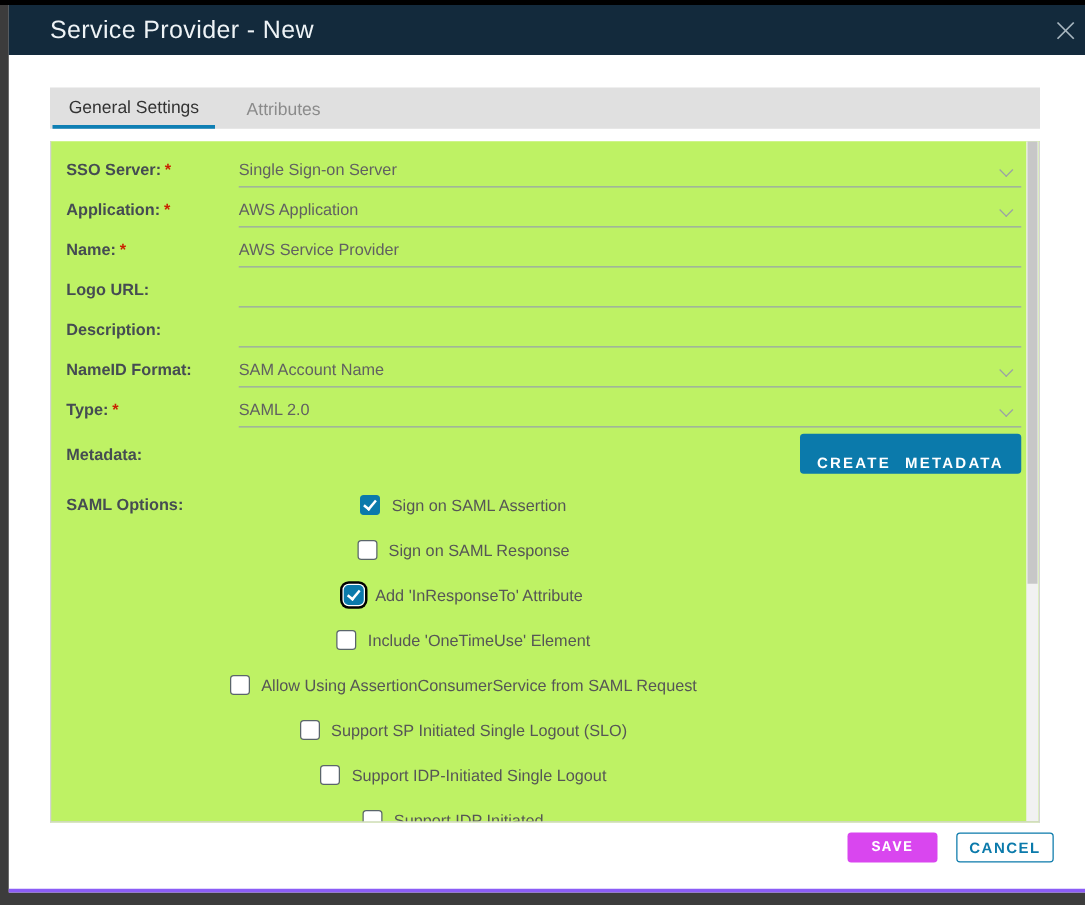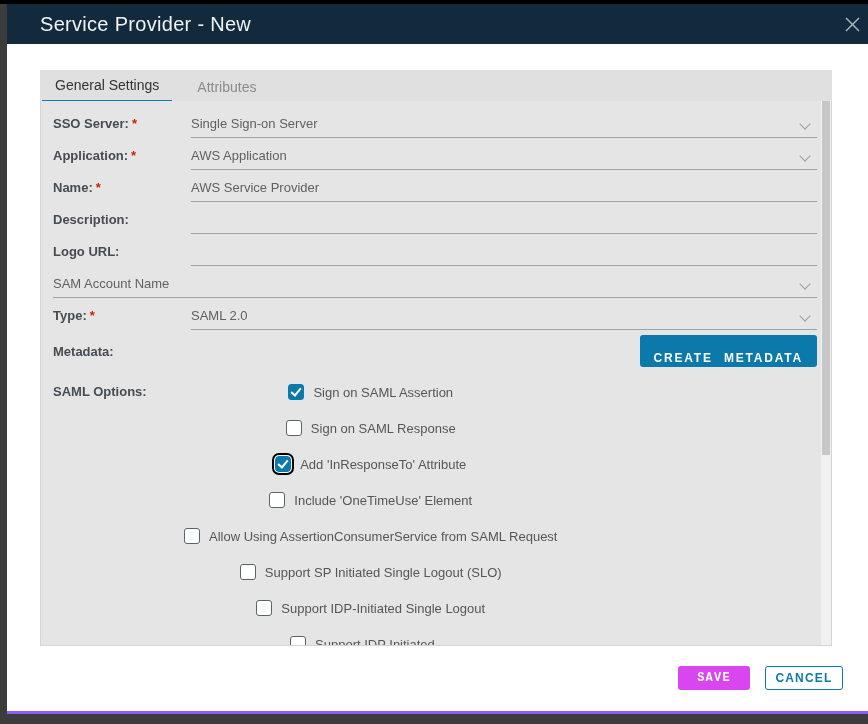--- a/index.html
+++ b/index.html
@@ -31,22 +31,22 @@
     background:#e0e0e0;display:flex;align-items:stretch;box-sizing:border-box;
   }
   .tab{
     display:flex;align-items:center;padding:0 13px;font-size:14px;color:#8b8b8b;
     box-sizing:border-box;cursor:pointer;
   }
   .tab.active{color:#333;border-bottom:3px solid #0e7fb4;margin-left:2px;}
   .tab + .tab{margin-left:12px;}
   
   .panel{
-    position:absolute;left:33px;top:97px;width:792px;height:545px;
-    background:#e5e5e5;border:1px solid #d4d4d4;border-top:none;
+    position:absolute;left:33px;top:109px;width:792px;height:545px;
+    background:#bef264;border:1px solid #d4d4d4;border-top:none;
     box-sizing:border-box;overflow:hidden;
   }
   .panel-inner{padding:5px 14px 0 12px;}
   .field-row{display:flex;height:32px;}
   .label-col{width:138px;flex:none;display:flex;align-items:flex-end;padding-bottom:7px;}
   .flabel{font-size:13px;font-weight:bold;color:#454c52;}
   .req{color:#c92100;font-size:13px;font-weight:bold;margin-left:3px;}
   .value-col{
     flex:1;border-bottom:1px solid #98a3a9;position:relative;
     display:flex;align-items:flex-end;padding-bottom:6px;min-height:10px;
@@ -150,41 +150,45 @@
           <span class="req">*</span>
         </div>
         <div class="value-col">
           <span class="fvalue">AWS Service Provider</span>
 
         </div>
       </div>
 
       <div class="field-row">
         <div class="label-col">
+          <span class="flabel">Logo URL:</span>
+
+        </div>
+        <div class="value-col">
+          <span class="fvalue"></span>
+
+        </div>
+      </div>
+
+      <div class="field-row">
+        <div class="label-col">
           <span class="flabel">Description:</span>
 
         </div>
         <div class="value-col">
           <span class="fvalue"></span>
 
         </div>
       </div>
 
       <div class="field-row">
         <div class="label-col">
-          <span class="flabel">Logo URL:</span>
-
-        </div>
-        <div class="value-col">
-          <span class="fvalue"></span>
-
-        </div>
-      </div>
-
-      <div class="field-row">
+          <span class="flabel">NameID Format:</span>
+
+        </div>
         <div class="value-col">
           <span class="fvalue">SAM Account Name</span>
           <span class="chevron"></span>
         </div>
       </div>
 
       <div class="field-row">
         <div class="label-col">
           <span class="flabel">Type:</span>
           <span class="req">*</span>

